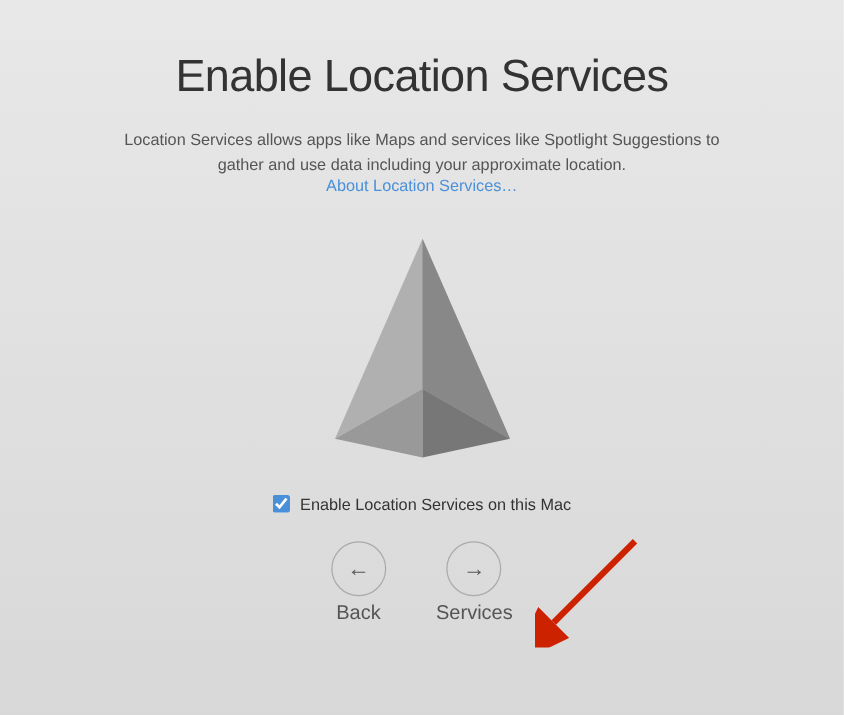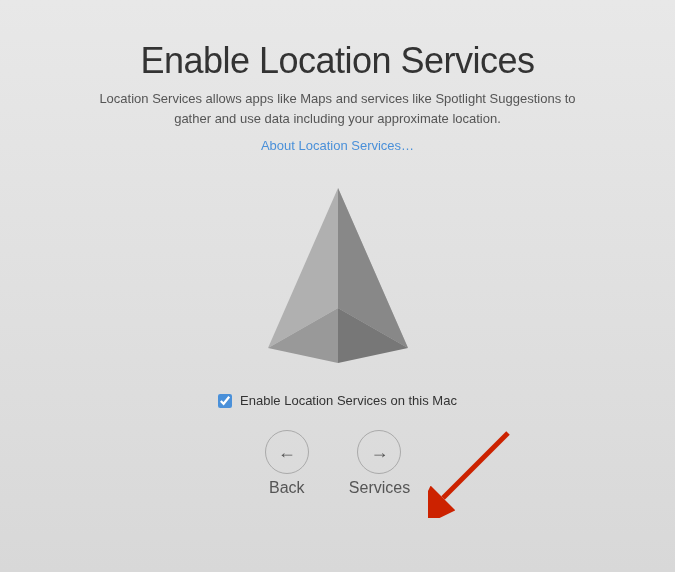--- a/index.html
+++ b/index.html
@@ -25,45 +25,44 @@
       color: #333;
       margin-top: 40px;
       letter-spacing: -0.5px;
       text-align: right;
     }
 
     .subtitle {
       font-size: 13px;
       color: #555;
       text-align: center;
-      margin-top: 7px;
+      margin-top: 20px;
       max-width: 500px;
       line-height: 1.5;
     }
 
     .about-link {
       color: #4a90d9;
       font-size: 13px;
-      margin-top: 10px;
       cursor: pointer;
       text-decoration: none;
     }
 
     .location-icon-container {
       margin-top: 20px;
       width: 200px;
       height: 210px;
       display: flex;
       align-items: center;
       justify-content: center;
     }
 
     .checkbox-row {
       display: flex;
-      align-items: flex-end;
+      align-items: flex-start;
       gap: 8px;
       margin-top: 10px;
     }
 
     .checkbox-row input[type="checkbox"] {
       width: 14px;
       height: 14px;
       accent-color: #4a90d9;
     }
 

